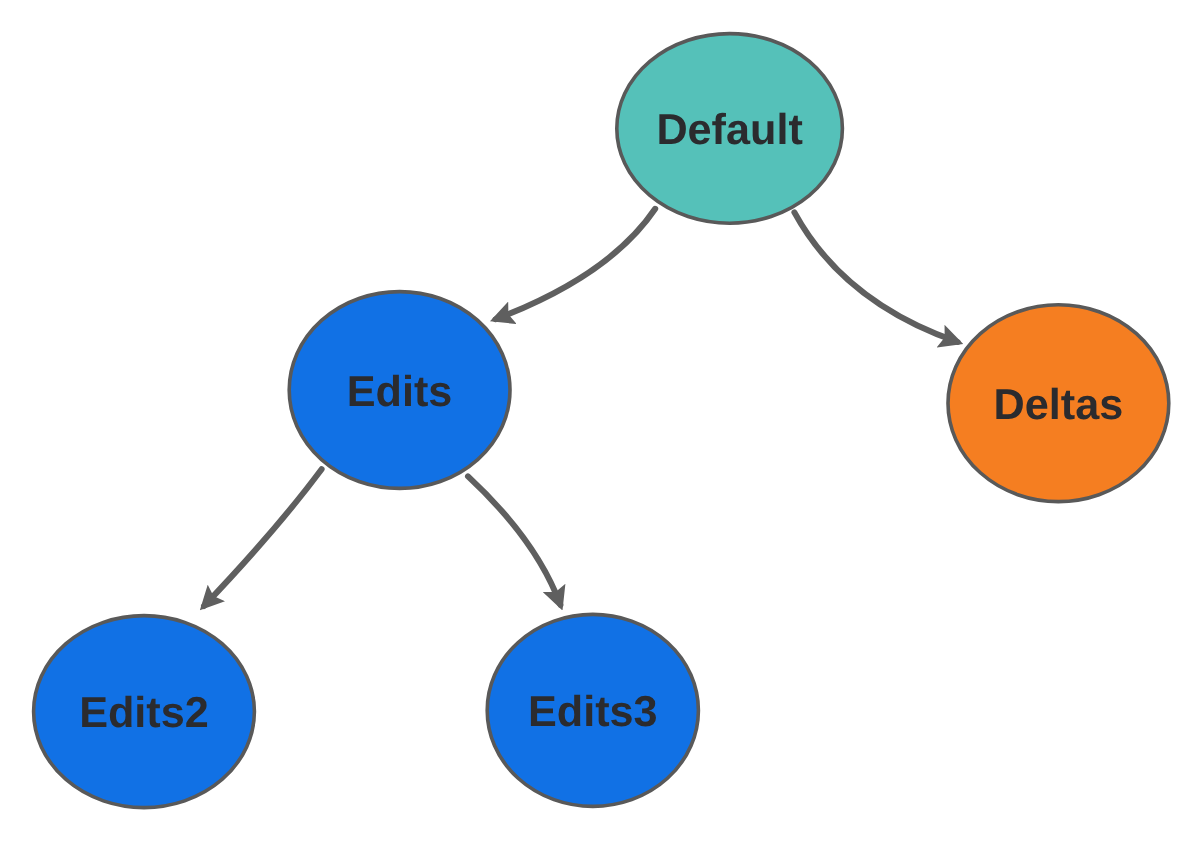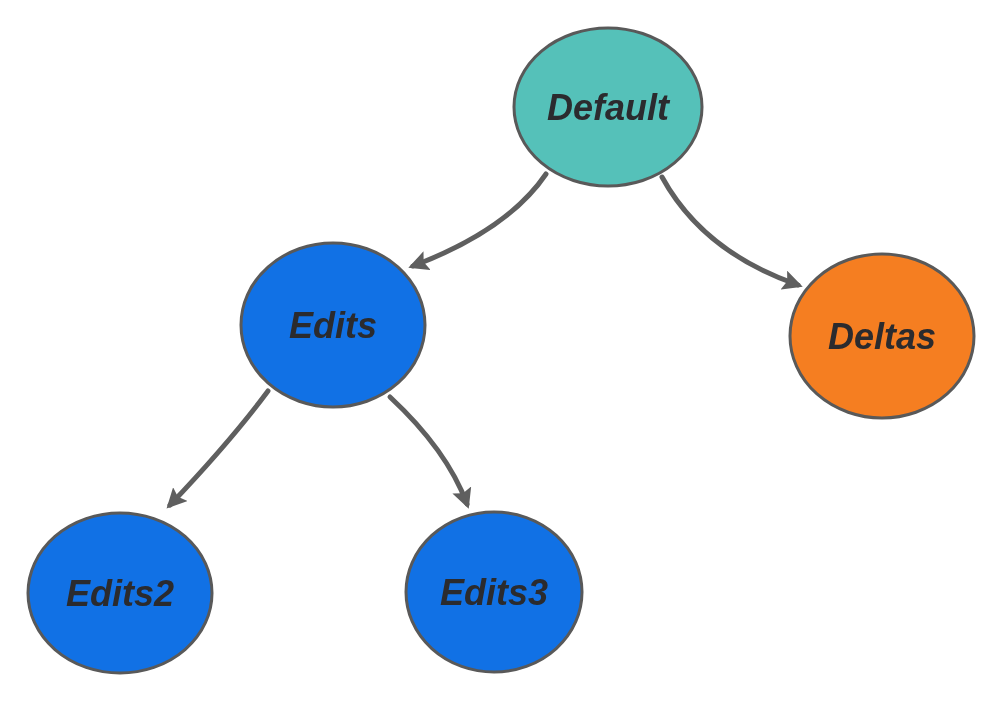--- a/index.html
+++ b/index.html
@@ -8,21 +8,20 @@
     background: #ffffff;
     width: 999px;
     height: 704px;
     overflow: hidden;
   }
   .canvas-wrap {
     position: relative;
     width: 999px;
     height: 704px;
     background: #ffffff;
-    font-style: italic;
   }
   svg { display: block; }
   .edge {
     fill: none;
     stroke-width: 5;
     stroke-linecap: round;
   }
   .node-ellipse {
     stroke: #595959;
     stroke-width: 3;

